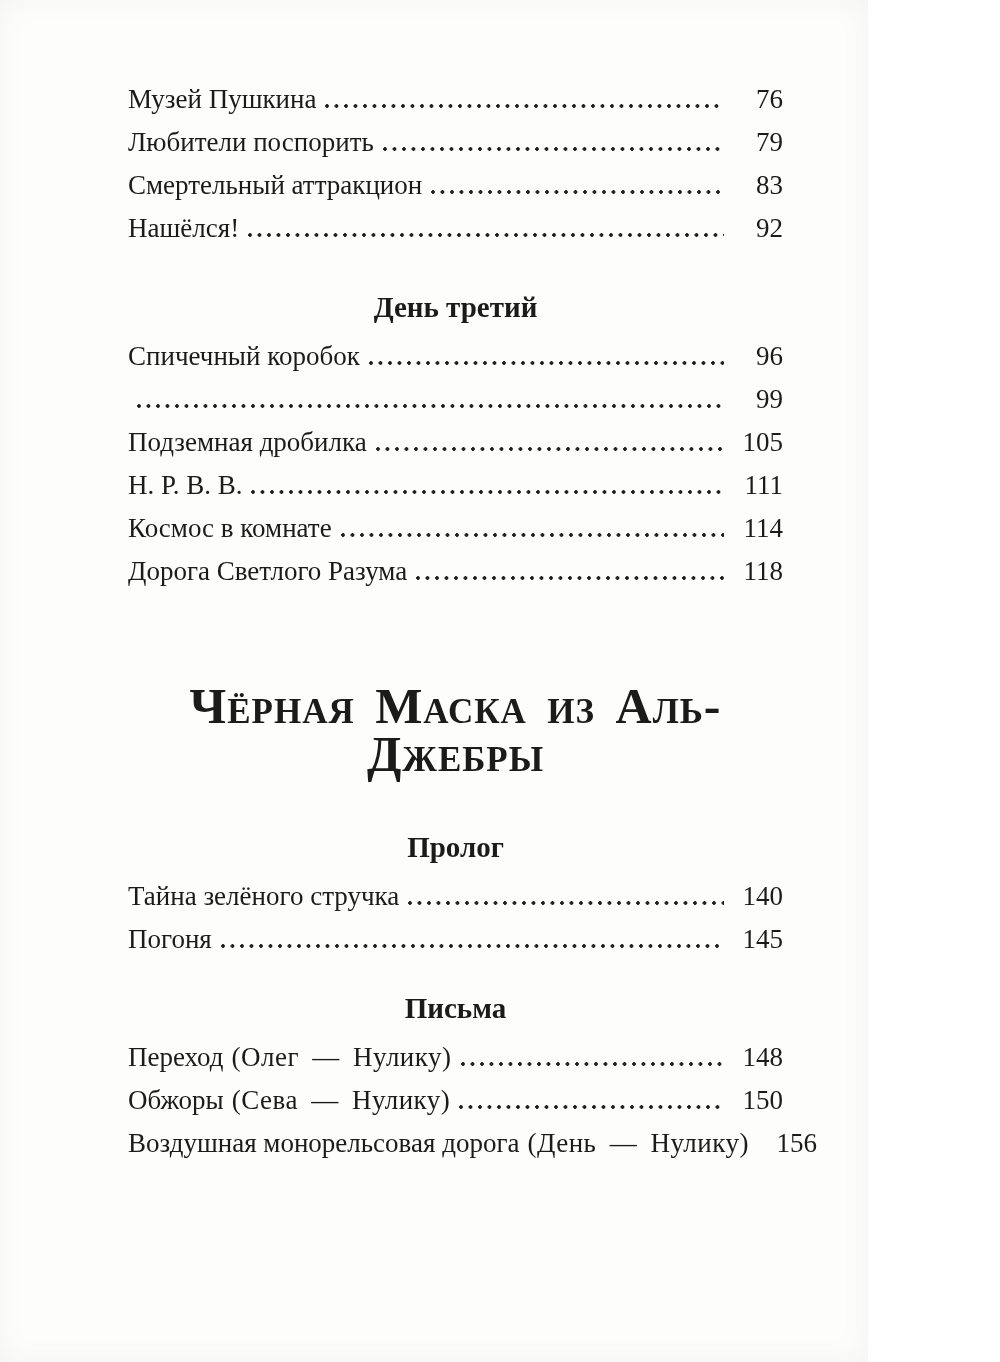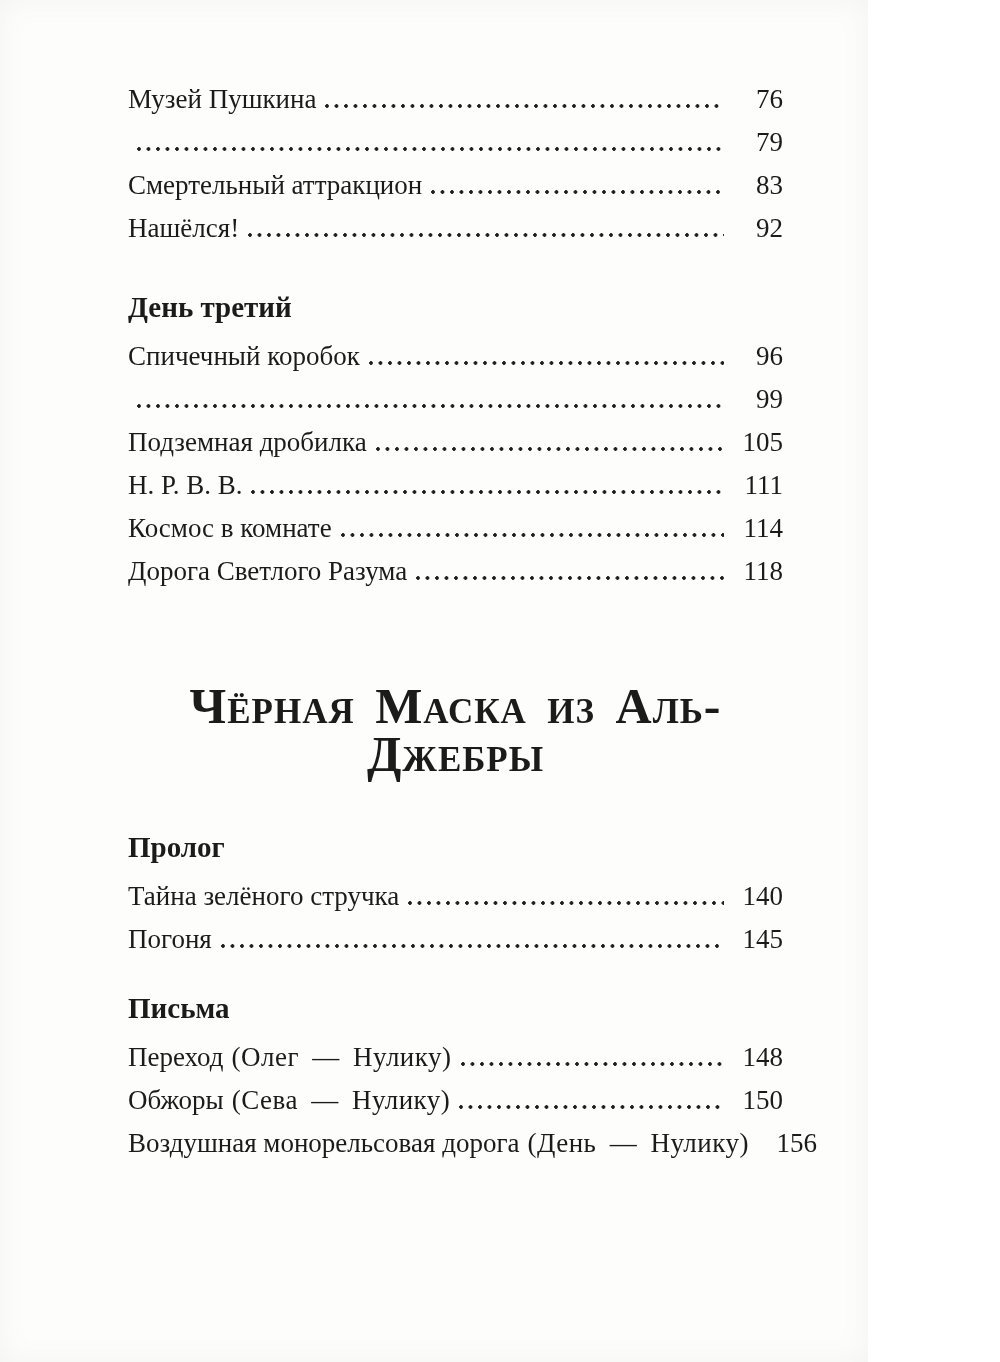--- a/index.html
+++ b/index.html
@@ -42,21 +42,21 @@
     background-size: 9.5px 4px;
     background-repeat: repeat-x;
     background-position: left bottom;
   }
   .toc-page {
     flex: 0 0 auto;
     min-width: 52px;
     text-align: right;
   }
   .section-heading {
-    text-align: left;
+    text-align: center;
     font-weight: bold;
     font-size: 29px;
     line-height: 34px;
     margin: 0 0 17px 0;
   }
   .heading-day    { margin-top: 46px; }
   .heading-prolog { margin-top: 52px; }
   .heading-letters{ margin-top: 36px; }
   .part-heading {
     text-align: center;
@@ -74,20 +74,21 @@
 
 <div class="page">
 
   <div>
     <div class="toc-row">
       <span class="toc-title">Музей Пушкина</span>
       <span class="toc-dots"></span>
       <span class="toc-page">76</span>
     </div>
     <div class="toc-row">
+      <span class="toc-title">Любители поспорить</span>
       <span class="toc-dots"></span>
       <span class="toc-page">79</span>
     </div>
     <div class="toc-row">
       <span class="toc-title">Смертельный аттракцион</span>
       <span class="toc-dots"></span>
       <span class="toc-page">83</span>
     </div>
     <div class="toc-row">
       <span class="toc-title">Нашёлся!</span>

